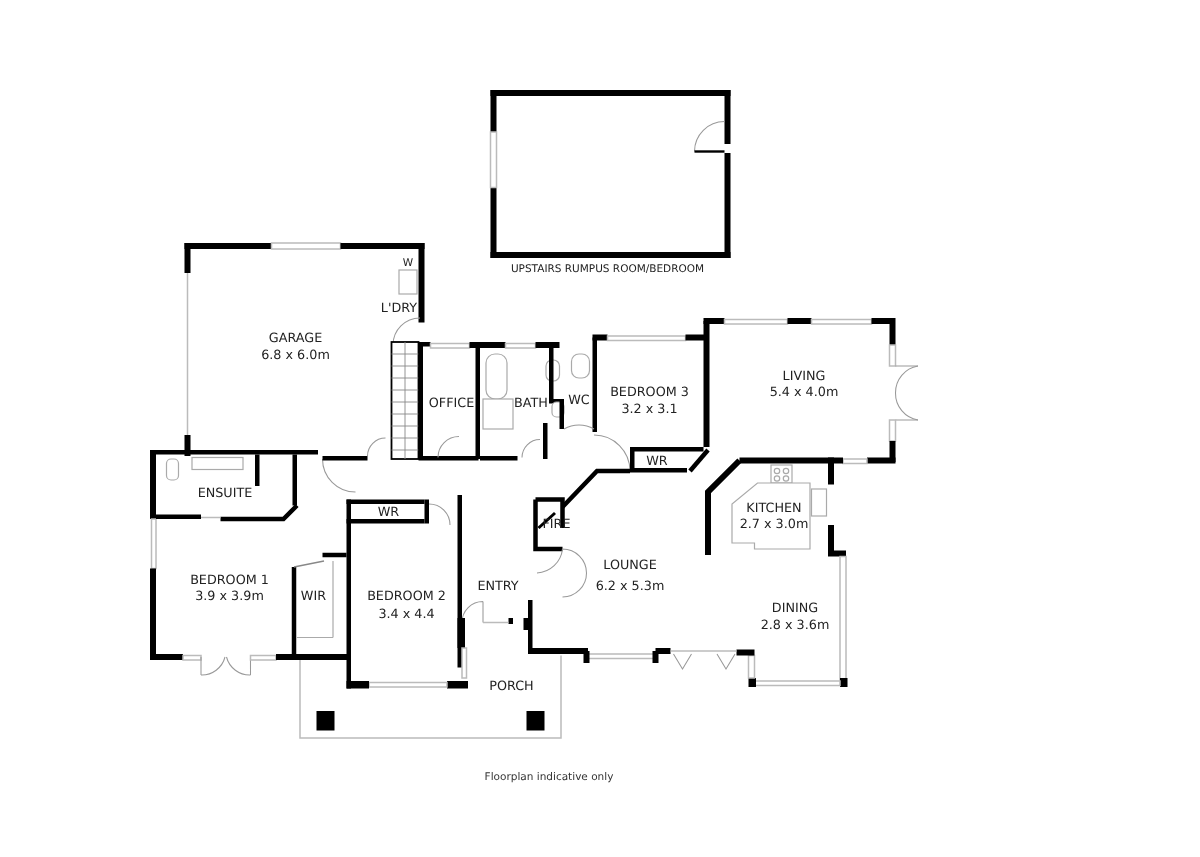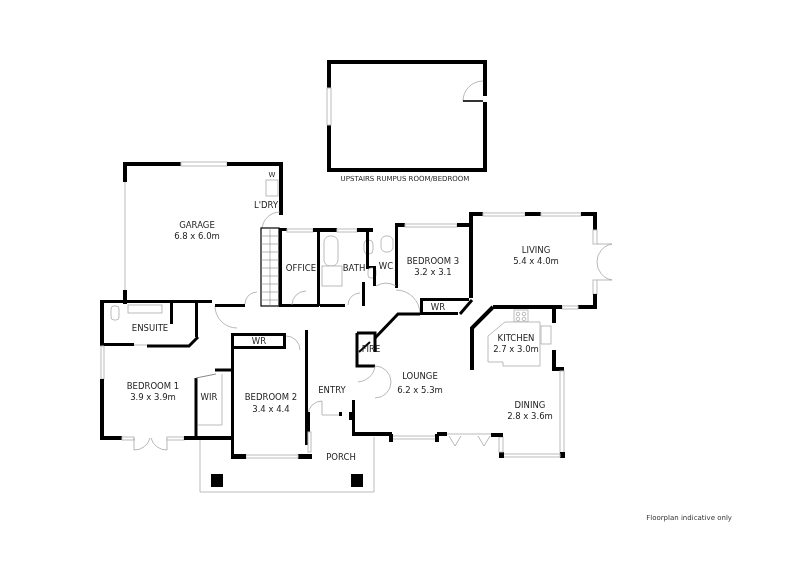--- a/index.html
+++ b/index.html
@@ -6,21 +6,21 @@
   body { width:800px; height:571px; position:relative; overflow:hidden; font-family:"DejaVu Sans", sans-serif; }
   #plan { position:absolute; left:0; top:0; width:800px; height:571px; }
   .lbl { font-family:"DejaVu Sans", sans-serif; font-size:8.5px; fill:#222; text-anchor:middle; }
   .lbl-sm { font-family:"DejaVu Sans", sans-serif; font-size:7px; fill:#222; text-anchor:middle; }
   .wall { fill:#000; }
   .thin { stroke:#000; stroke-width:1.6; fill:none; }
   .win { stroke:#bbb; stroke-width:1; fill:#fff; }
   .fix { stroke:#aaa; stroke-width:0.8; fill:#fff; }
   .door { stroke:#999; stroke-width:0.7; fill:none; }
   .porchline { stroke:#bbb; stroke-width:1; fill:none; }
-  .note { position:absolute; left:0; width:732px; top:514px; text-align:right; font-family:"DejaVu Sans", sans-serif; font-size:7px; color:#333; }
+  .note { position:absolute; left:0; width:732px; top:514px; text-align:center; font-family:"DejaVu Sans", sans-serif; font-size:7px; color:#333; }
 </style>
 </head>
 <body>
 
 <svg id="plan" viewBox="0 0 800 571">
 
   <g>
     <rect class="wall" x="327" y="60" width="160" height="4"></rect>
     <rect class="wall" x="327" y="168" width="160" height="4"></rect>
     <rect class="wall" x="327" y="60" width="4" height="28"></rect>

